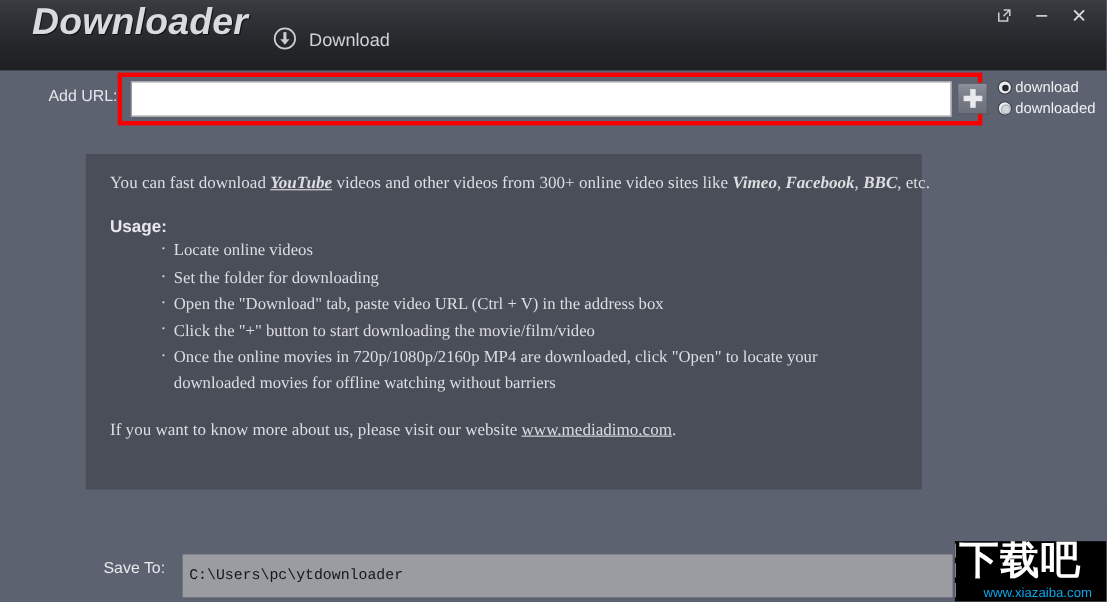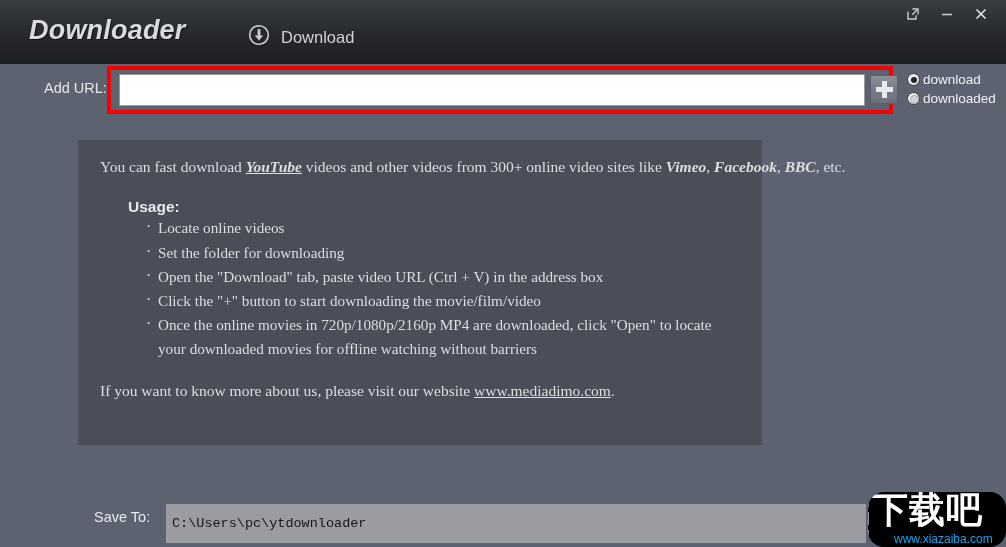--- a/index.html
+++ b/index.html
@@ -25,22 +25,22 @@
     position: absolute;
     left: 0; top: 0;
     width: 1006px;
     height: 64px;
     background: linear-gradient(to bottom, #3a3d42 0%, #303338 22%, #232528 70%, #1d1f22 100%);
   }
 
   .app-logo {
     position: absolute;
     left: 29px;
-    top: 15px;
-    font-size: 27px;
+    top: 1px;
+    font-size: 34px;
     font-style: italic;
     font-weight: bold;
     color: #d8dade;
     letter-spacing: 0.2px;
     text-shadow: 1px 1px 0 rgba(0,0,0,0.6);
     font-family: "Liberation Sans", sans-serif;
     white-space: nowrap;
   }
 
   .nav-tabs {
@@ -193,21 +193,21 @@
     color: #f0f1f4;
     white-space: nowrap;
     font-family: "Liberation Sans", sans-serif;
   }
 
   
   .content-panel {
     position: absolute;
     left: 78px;
     top: 140px;
-    width: 684px;
+    width: 760px;
     height: 305px;
     background: #4a4e58;
   }
 
   .panel-inner {
     padding: 16px 22px 0 22px;
     font-family: "Liberation Serif", serif;
     color: #dcdee2;
   }
 
@@ -226,21 +226,20 @@
     font-weight: bold;
     font-style: italic;
   }
 
   .usage-title {
     margin-top: 20px;
     font-size: 15.5px;
     font-weight: bold;
     font-family: "Liberation Sans", sans-serif;
     color: #e6e8ec;
-    margin-left: 28px;
   }
 
   .usage-list {
     margin-top: 0;
     padding-left: 46px;
     list-style: none;
   }
   .usage-list li {
     position: relative;
     font-size: 15.2px;
@@ -302,21 +301,20 @@
 
   
   .watermark {
     position: absolute;
     left: 868px;
     top: 492px;
     width: 138px;
     height: 55px;
     background: #000000;
     overflow: hidden;
-    border-radius: 16px;
   }
   .wm-cjk {
     position: absolute;
     left: 4px;
     top: -2px;
     font-size: 36px;
     font-weight: bold;
     color: #ffffff;
     letter-spacing: 1px;
     line-height: 40px;

